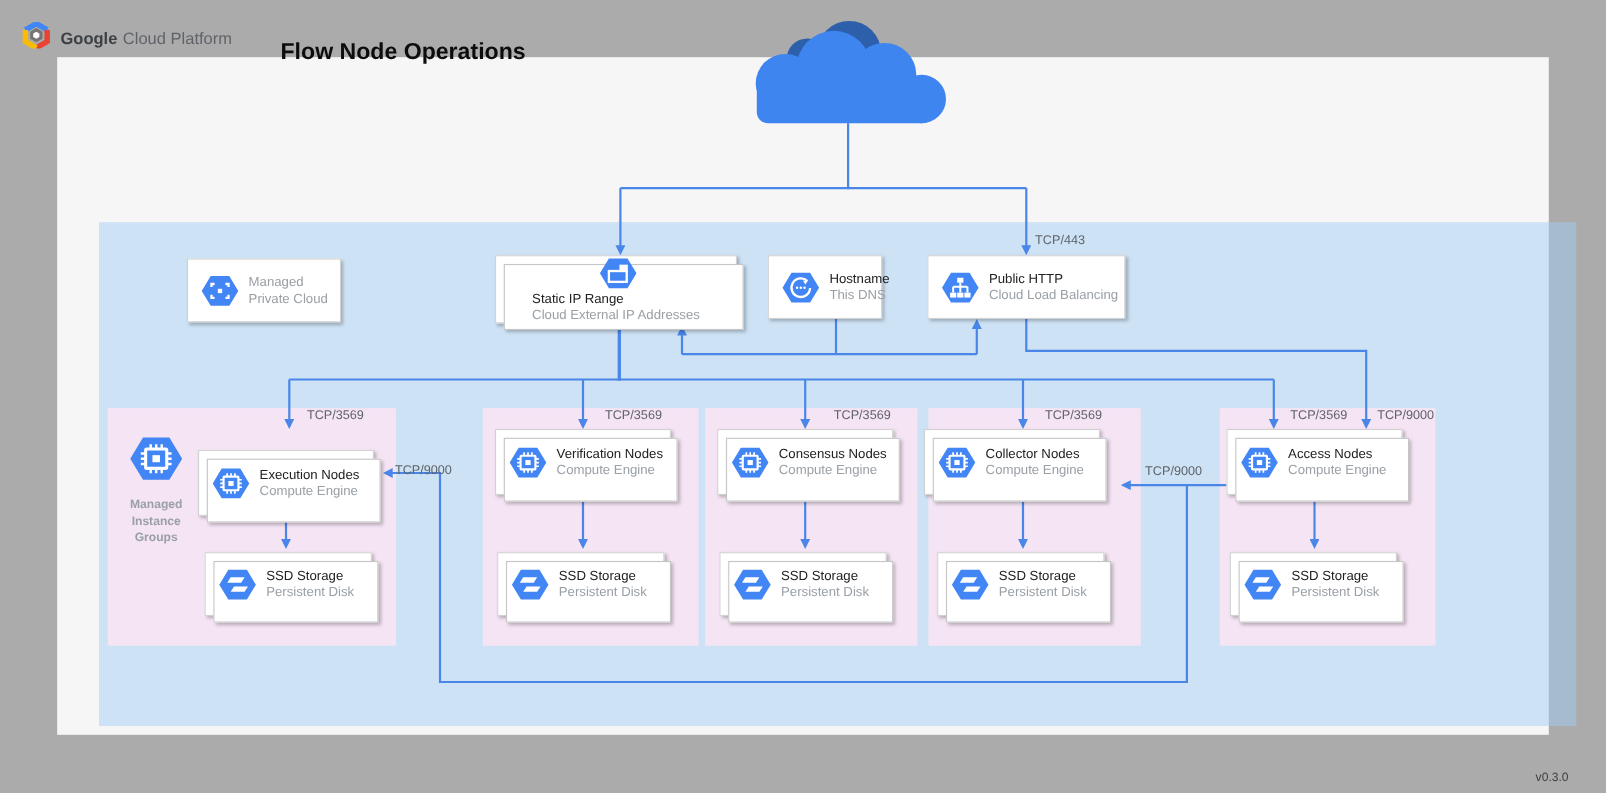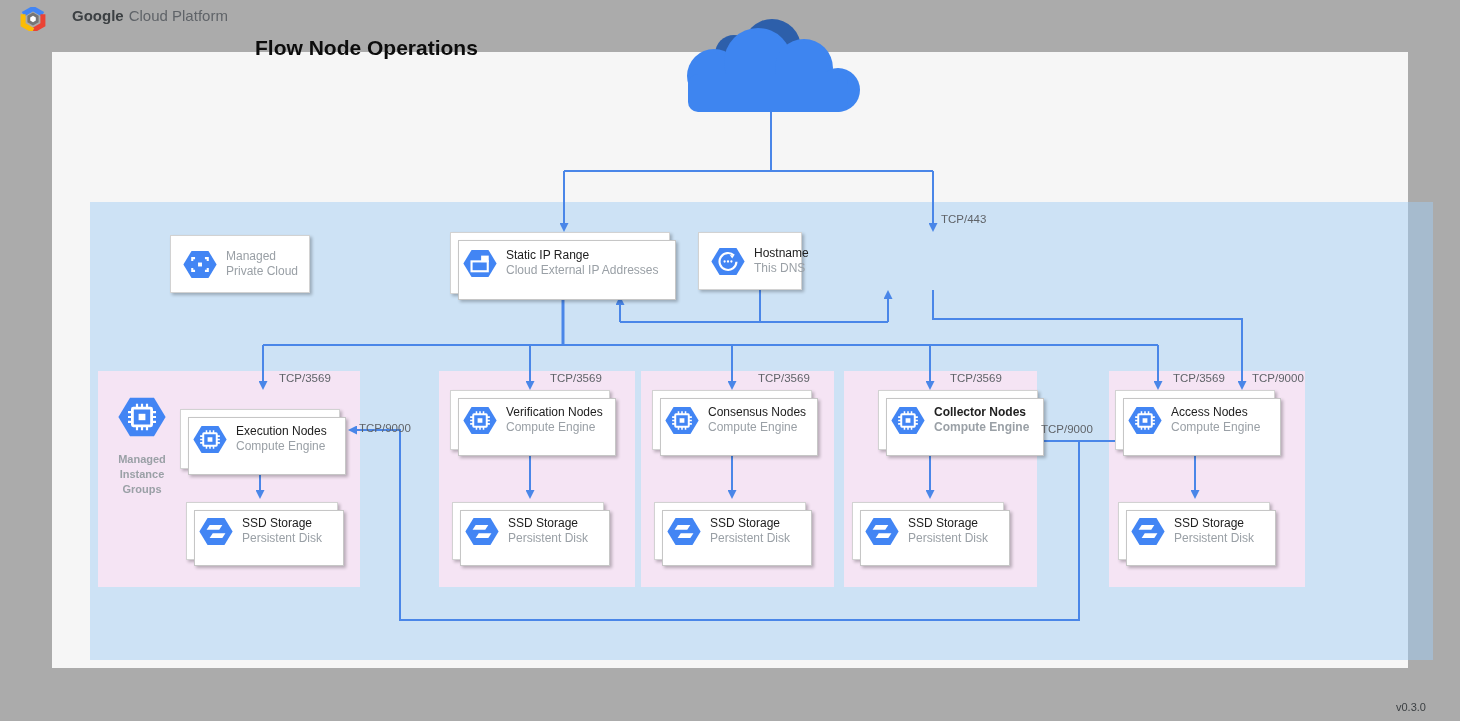--- a/index.html
+++ b/index.html
@@ -11,21 +11,21 @@
   #connectors{position:absolute;left:0;top:0;width:1460px;height:721px;z-index:2;pointer-events:none;}
   .card{position:absolute;background:#fff;border:1px solid #d2d2d2;box-shadow:2px 2px 3px rgba(0,0,0,0.25);display:flex;align-items:center;z-index:3;box-sizing:border-box;}
   .stack::before{content:"";position:absolute;left:7px;top:7px;width:100%;height:100%;background:#fff;border:1px solid #c6c6c6;box-shadow:2px 2px 3px rgba(0,0,0,0.25);z-index:-1;box-sizing:border-box;}
   .hex{flex:0 0 auto;margin:0 9px 0 12px;}
   .ctext{display:flex;flex-direction:column;line-height:15px;}
   .ct{font-size:12px;color:#212121;}
   .cs{font-size:12px;color:#9aa0a6;}
   .tcp-label{position:absolute;font-size:11.5px;color:#5f6368;z-index:4;white-space:nowrap;}
   #page-title{position:absolute;left:255px;top:36px;font-size:21px;font-weight:bold;color:#0c0c0c;z-index:4;}
   #page-desc{position:absolute;left:255px;top:79px;width:276px;font-size:11px;line-height:14px;color:#0c0c0c;z-index:4;}
-  #gcp-header{position:absolute;left:20px;top:7px;display:flex;align-items:flex-start;z-index:4;gap:17px;}
+  #gcp-header{position:absolute;left:20px;top:20px;display:flex;align-items:flex-end;z-index:4;}
   #gcp-logo-text{margin-left:9px;font-size:15px;color:#5f6368;}
   #gcp-logo-text b{color:#3c4043;margin-right:5px;}
   #mig-label{position:absolute;left:102px;top:452px;width:80px;text-align:center;font-size:11px;font-weight:bold;color:#9aa0a6;line-height:15px;white-space:pre-line;z-index:3;}
   #mig-hex{position:absolute;left:118px;top:395px;z-index:3;}
   #cloud{position:absolute;left:676px;top:16px;z-index:3;}
   #version{position:absolute;left:1396px;top:701px;font-size:11px;color:#3c4043;z-index:4;text-align:center;}
 </style>
 </head>
 <body>
 
@@ -103,21 +103,21 @@
       <polygon points="6,1.4 18,1.4 23.8,11 18,20.6 6,20.6 0.2,11" fill="#4285f4"></polygon>
       <rect x="10.6" y="9.6" width="2.8" height="2.8" fill="#fff"></rect>
       <path d="M6.5,8.5 V6.5 H8.5 M15.5,6.5 H17.5 V8.5 M17.5,13.5 V15.5 H15.5 M8.5,15.5 H6.5 V13.5" stroke="#fff" stroke-width="1.5" fill="none"></path>
     </svg>
     <div class="ctext">
       <span class="cs">Managed</span>
       <span class="cs">Private Cloud</span>
     </div>
   </div>
 
-  <div class="card stack" style="left:450px;top:232px;width:220px;height:62px;">
+  <div class="card stack" style="left:450px;top:232px;width:220px;height:62px;flex-direction:column;">
     <svg class="hex" width="34" height="31" viewBox="0 0 24 22">
       <polygon points="6,1.4 18,1.4 23.8,11 18,20.6 6,20.6 0.2,11" fill="#4285f4"></polygon>
       <rect x="6" y="9.5" width="11.5" height="7" stroke="#fff" stroke-width="1.5" fill="none"></rect>
       <rect x="12.8" y="5.4" width="5.4" height="4.6" fill="#fff"></rect>
     </svg>
     <div class="ctext">
       <span class="ct">Static IP Range</span>
       <span class="cs">Cloud External IP Addresses</span>
     </div>
   </div>
@@ -130,20 +130,34 @@
       <circle cx="9.6" cy="11" r="0.8" fill="#fff"></circle>
         <circle cx="12" cy="11" r="0.8" fill="#fff"></circle>
         <circle cx="14.4" cy="11" r="0.8" fill="#fff"></circle>
     </svg>
     <div class="ctext">
       <span class="ct">Hostname</span>
       <span class="cs">This DNS</span>
     </div>
   </div>
 
+  <div class="card" style="left:843px;top:232px;width:180px;height:58px;">
+    <svg class="hex" width="34" height="31" viewBox="0 0 24 22">
+      <polygon points="6,1.4 18,1.4 23.8,11 18,20.6 6,20.6 0.2,11" fill="#4285f4"></polygon>
+      <rect x="10" y="4.6" width="4" height="3.2" fill="#fff"></rect>
+      <path d="M12,7.8 V10.4 M7.4,10.4 H16.6 M7.4,10.4 V14.2 M12,10.4 V14.2 M16.6,10.4 V14.2" stroke="#fff" stroke-width="1.3" fill="none"></path>
+      <rect x="5.4" y="14.2" width="4" height="3.2" fill="#fff"></rect>
+      <rect x="10" y="14.2" width="4" height="3.2" fill="#fff"></rect>
+      <rect x="14.6" y="14.2" width="4" height="3.2" fill="#fff"></rect>
+    </svg>
+    <div class="ctext">
+      <span class="ct">Public HTTP</span>
+      <span class="cs">Cloud Load Balancing</span>
+    </div>
+  </div>
 
   <svg id="mig-hex" width="48" height="44" viewBox="0 0 24 22">
     <polygon points="6,1.4 18,1.4 23.8,11 18,20.6 6,20.6 0.2,11" fill="#4285f4"></polygon>
     <rect x="7.2" y="6.6" width="9.6" height="8.8" rx="0.5" stroke="#fff" stroke-width="1.4" fill="none"></rect>
     <rect x="10.3" y="9.4" width="3.4" height="3.2" fill="#fff"></rect>
     <path d="M9.5,6.6 V4.4 M12,6.6 V4.4 M14.5,6.6 V4.4 M9.5,15.4 V17.6 M12,15.4 V17.6 M14.5,15.4 V17.6 M7.2,8.6 H5 M7.2,11 H5 M7.2,13.4 H5 M16.8,8.6 H19 M16.8,11 H19 M16.8,13.4 H19" stroke="#fff" stroke-width="1.1" fill="none"></path>
   </svg>
   <div id="mig-label">Managed
 Instance
 Groups</div>
@@ -177,21 +191,21 @@
         <polygon points="6,1.4 18,1.4 23.8,11 18,20.6 6,20.6 0.2,11" fill="#4285f4"></polygon>
         <rect x="7.2" y="6.6" width="9.6" height="8.8" rx="0.5" stroke="#fff" stroke-width="1.4" fill="none"></rect>
         <rect x="10.3" y="9.4" width="3.4" height="3.2" fill="#fff"></rect>
         <path d="M9.5,6.6 V4.4 M12,6.6 V4.4 M14.5,6.6 V4.4 M9.5,15.4 V17.6 M12,15.4 V17.6 M14.5,15.4 V17.6 M7.2,8.6 H5 M7.2,11 H5 M7.2,13.4 H5 M16.8,8.6 H19 M16.8,11 H19 M16.8,13.4 H19" stroke="#fff" stroke-width="1.1" fill="none"></path>
       </svg>
     <div class="ctext">
       <span class="ct">Consensus Nodes</span>
       <span class="cs">Compute Engine</span>
     </div>
   </div>
-  <div class="card stack" style="left:878px;top:390px;width:160px;height:60px;font-weight:bold;">
+  <div class="card stack" style="left:840px;top:390px;width:160px;height:60px;">
     <svg class="hex" width="34" height="31" viewBox="0 0 24 22">
         <polygon points="6,1.4 18,1.4 23.8,11 18,20.6 6,20.6 0.2,11" fill="#4285f4"></polygon>
         <rect x="7.2" y="6.6" width="9.6" height="8.8" rx="0.5" stroke="#fff" stroke-width="1.4" fill="none"></rect>
         <rect x="10.3" y="9.4" width="3.4" height="3.2" fill="#fff"></rect>
         <path d="M9.5,6.6 V4.4 M12,6.6 V4.4 M14.5,6.6 V4.4 M9.5,15.4 V17.6 M12,15.4 V17.6 M14.5,15.4 V17.6 M7.2,8.6 H5 M7.2,11 H5 M7.2,13.4 H5 M16.8,8.6 H19 M16.8,11 H19 M16.8,13.4 H19" stroke="#fff" stroke-width="1.1" fill="none"></path>
       </svg>
     <div class="ctext">
       <span class="ct">Collector Nodes</span>
       <span class="cs">Compute Engine</span>
     </div>

